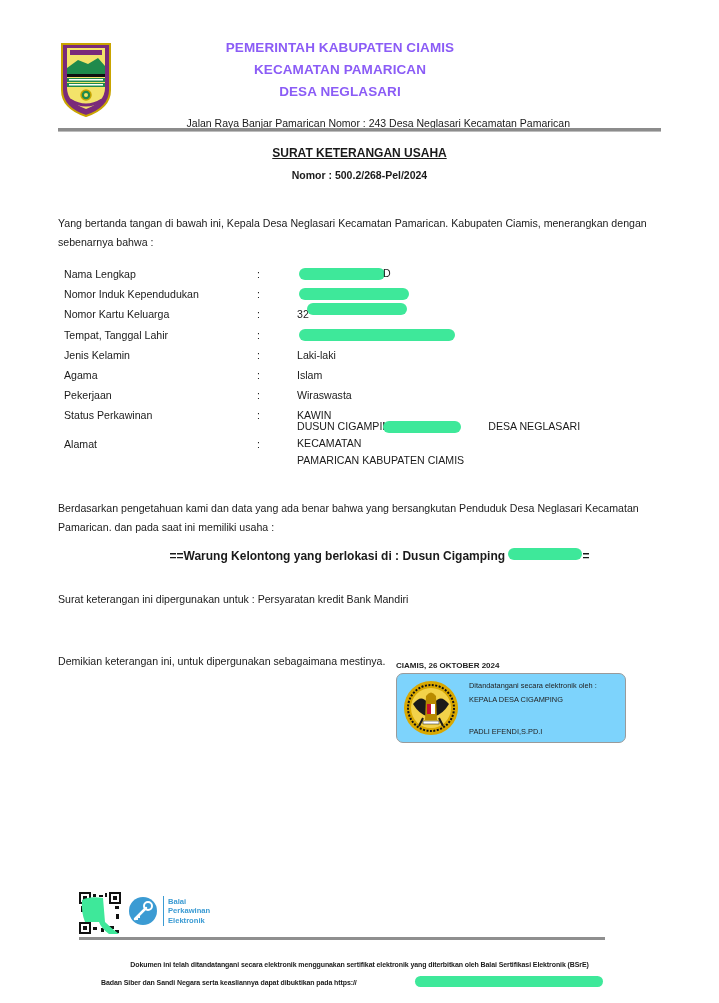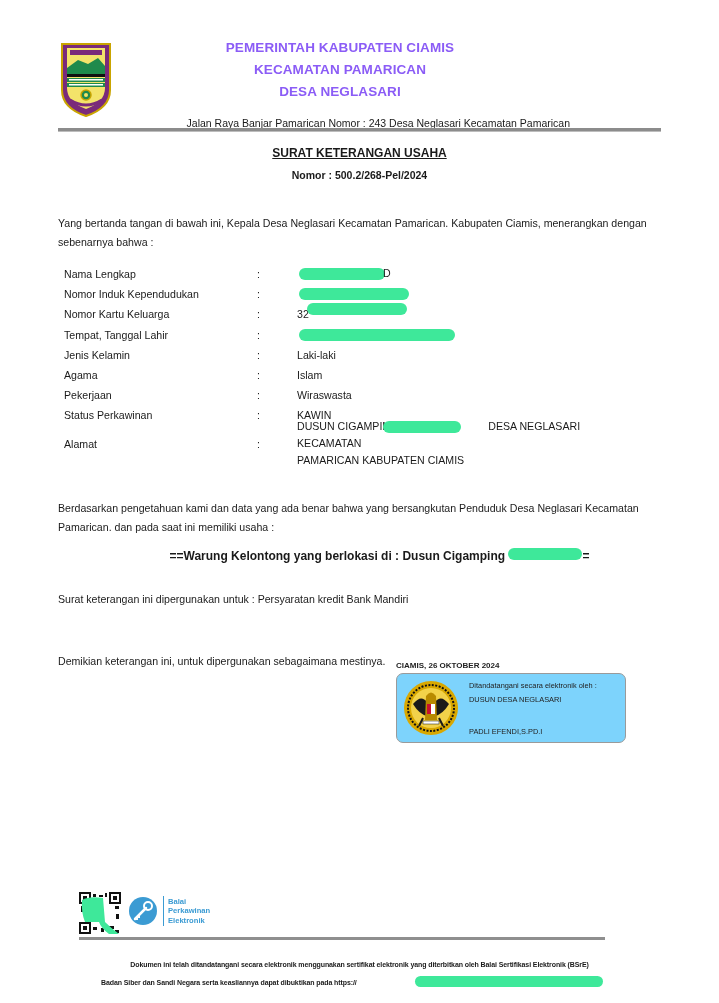--- a/index.html
+++ b/index.html
@@ -173,21 +173,21 @@
       <path d="M10 24 Q18 14 24 22 L24 36 Q16 34 10 24 Z" fill="#1a1a1a"></path>
       <path d="M46 24 Q38 14 32 22 L32 36 Q40 34 46 24 Z" fill="#1a1a1a"></path>
       <path d="M23 16 Q28 9 33 16 L34 40 L22 40 Z" fill="#b88a00"></path>
       <rect x="24" y="24" width="8" height="10" fill="#c8102e"></rect>
       <rect x="28" y="24" width="4" height="10" fill="#fff"></rect>
       <rect x="20" y="41" width="16" height="3" fill="#fff" stroke="#111" stroke-width="0.5"></rect>
       <path d="M20 38 L16 46 M36 38 L40 46" stroke="#1a1a1a" stroke-width="2"></path>
     </svg>
   </div>
   <div class="sig-text sig-t1">Ditandatangani secara elektronik oleh :</div>
-  <div class="sig-text sig-t2">DUSUN DESA NEGLASARI</div>
+  <div class="sig-text sig-t2">KEPALA DESA CIGAMPING</div>
   <div class="sig-text sig-t3">PADLI EFENDI,S.PD.I</div>
 </div>
 
 <div class="abs qr">
   <svg width="42" height="42" viewBox="0 0 42 42">
     <rect width="42" height="42" fill="#fff"></rect>
     <rect x="1" y="1" width="10" height="10" fill="none" stroke="#111" stroke-width="2"></rect>
     <rect x="4" y="4" width="4" height="4" fill="#111"></rect>
     <rect x="31" y="1" width="10" height="10" fill="none" stroke="#111" stroke-width="2"></rect>
     <rect x="34" y="4" width="4" height="4" fill="#111"></rect>

